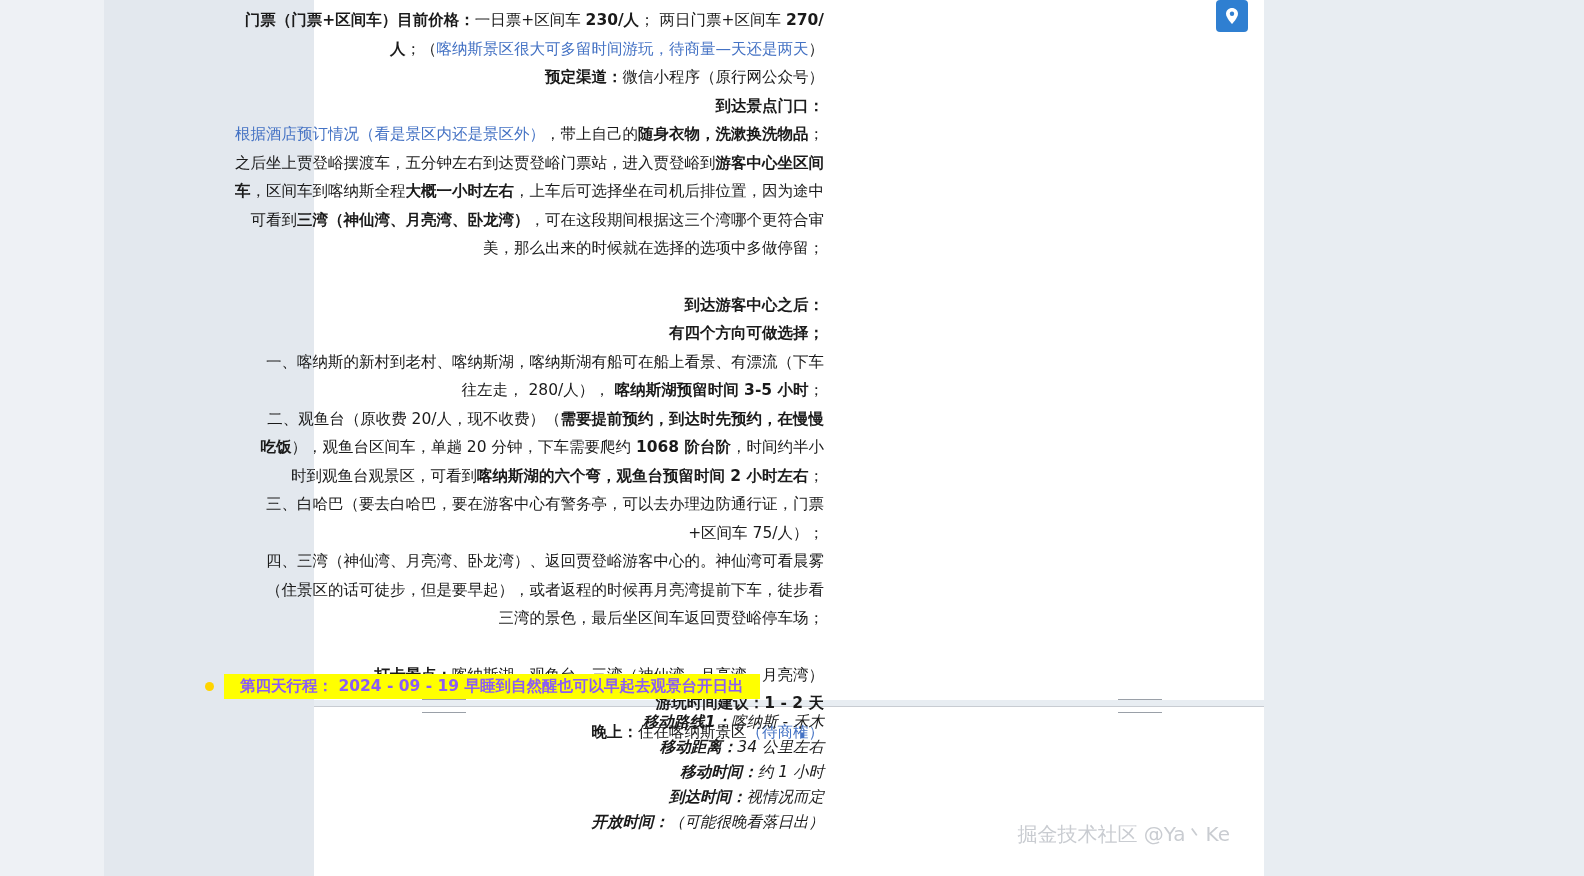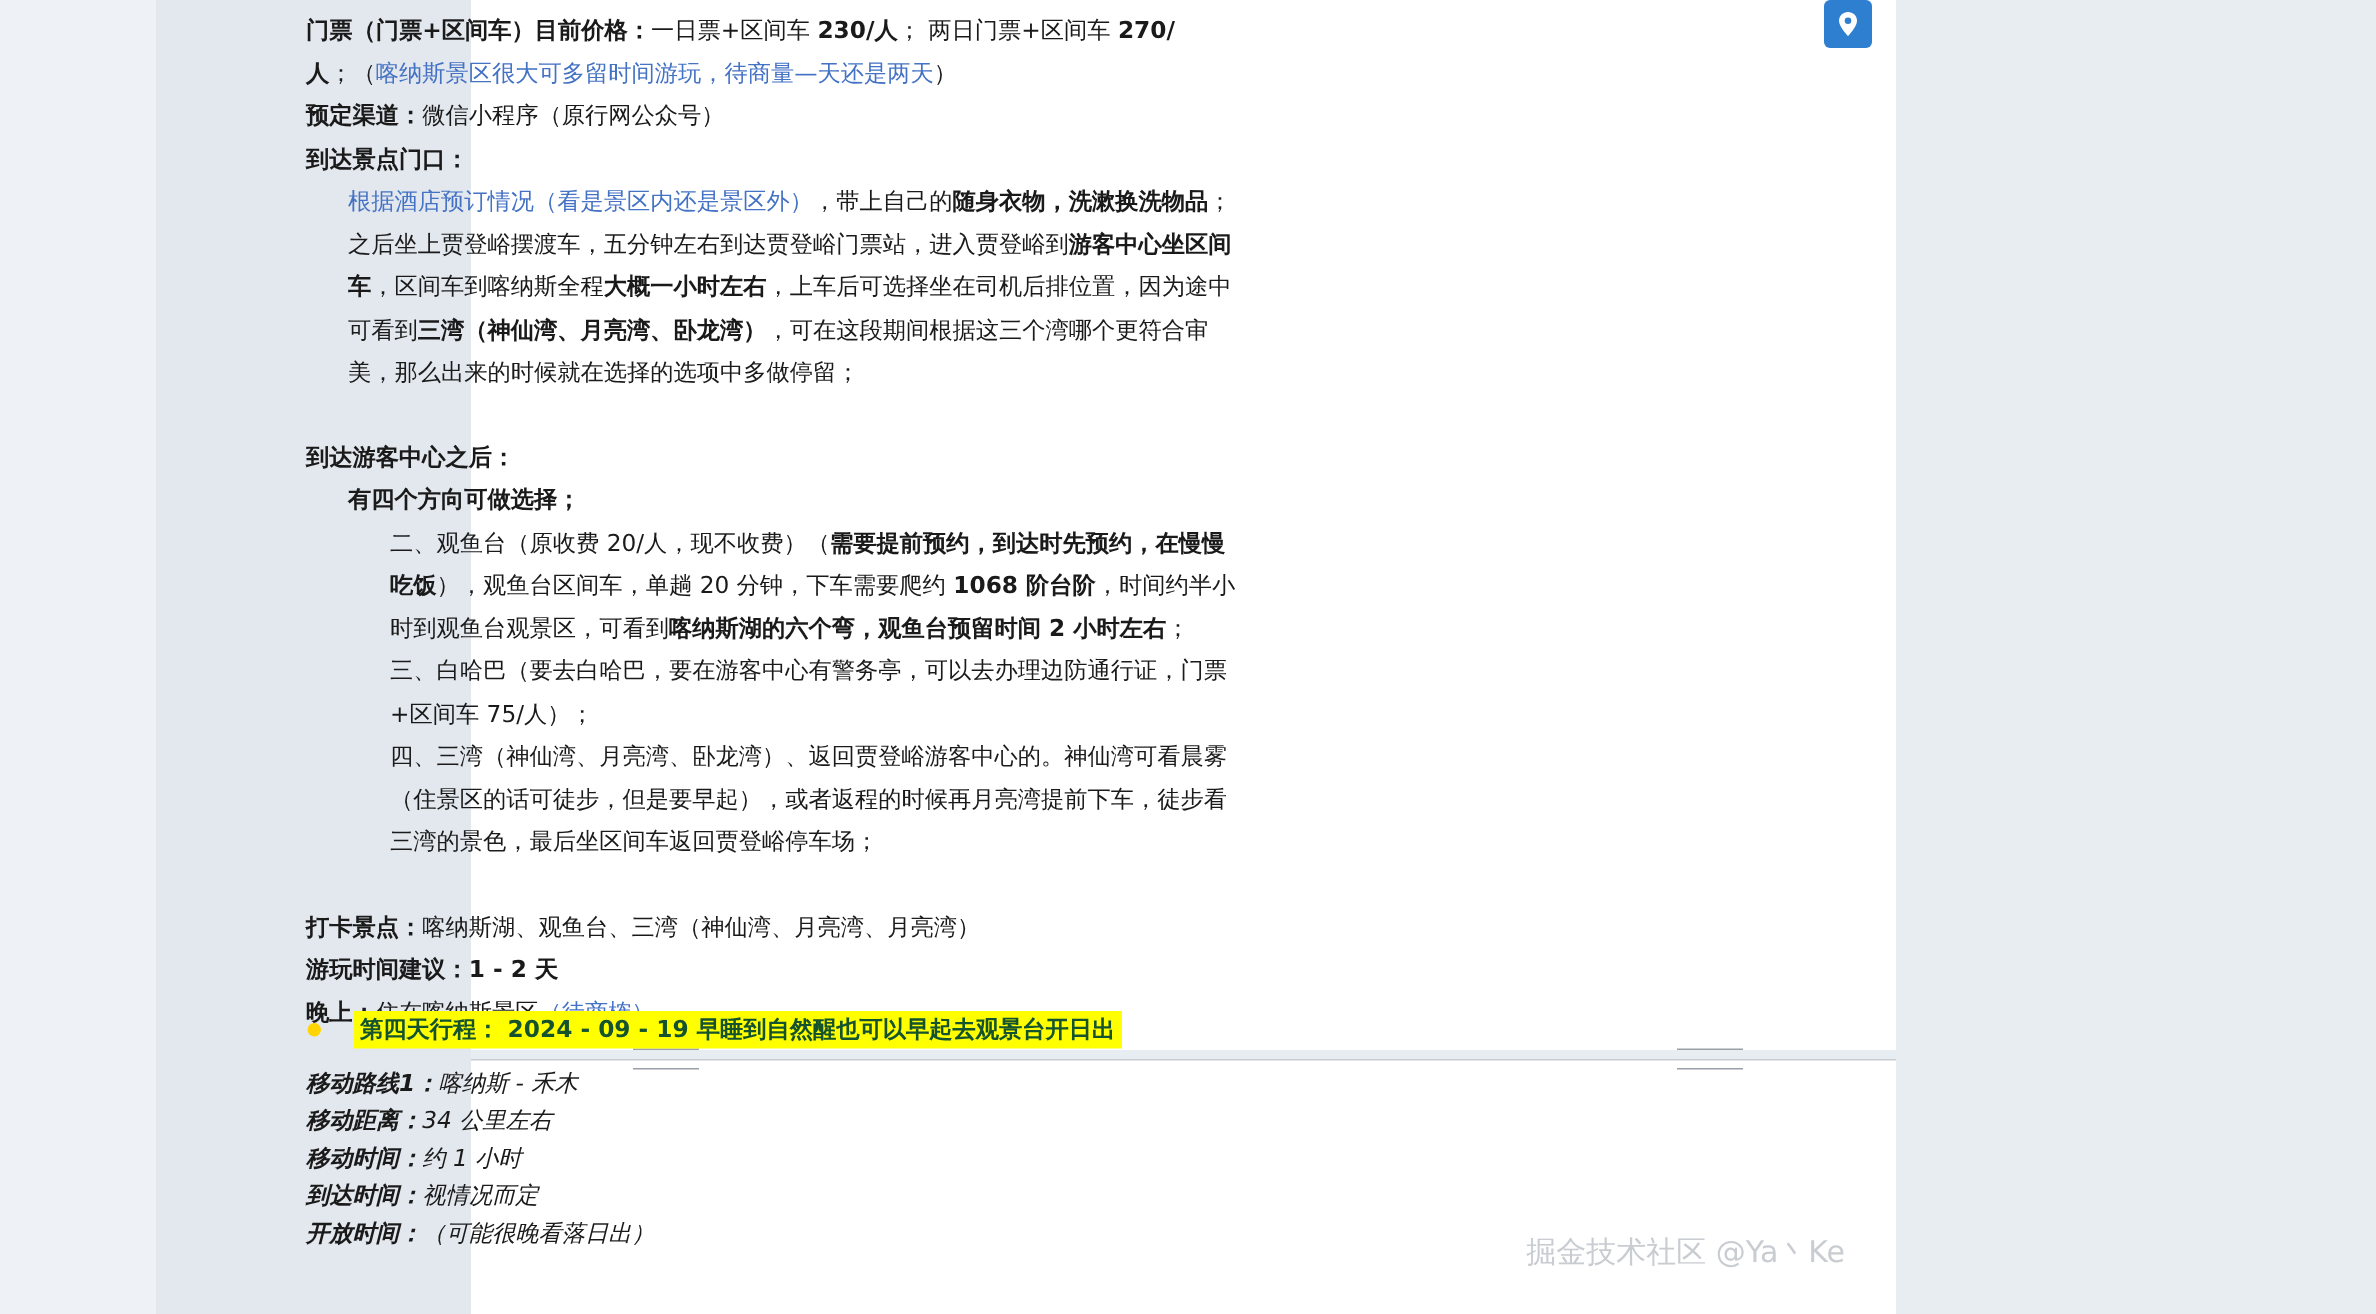--- a/index.html
+++ b/index.html
@@ -7,20 +7,21 @@
     padding: 0;
     background: #e8edf2;
     font-family: "Liberation Sans", sans-serif;
   }
   #page {
     position: relative;
     width: 1264px;
     height: 876px;
     overflow: hidden;
     background: #e8edf2;
+    text-align: right;
   }
   
   .gutter-left {
     position: absolute;
     left: 0; top: 0;
     width: 104px; height: 876px;
     background: #eef1f5;
   }
   .gutter-strip {
     position: absolute;
@@ -94,28 +95,27 @@
   }
   .bullet {
     width: 9px; height: 9px;
     border-radius: 50%;
     background: #ffd400;
     flex: 0 0 auto;
     margin-left: 1px;
   }
   .heading-text {
     background: #ffff00;
-    color: #14532d;
+    color: #8b5cf6;
     font-weight: bold;
     font-size: 15.5px;
     line-height: 25px;
     font-family: "DejaVu Sans", "Liberation Sans", sans-serif;
-    padding: 0 4px;
+    padding: 0 16px;
     white-space: nowrap;
-    margin-left: 12px;
   }
 
   
   .content2 {
     position: absolute;
     left: 204px;
     top: 710px;
     width: 620px;
     font-size: 15.5px;
     line-height: 25px;
@@ -179,20 +179,23 @@
     <p>
       <span class="b">到达景点门口：</span>
     </p>
     <p class="ind2">
       <span class="blue">根据酒店预订情况（看是景区内还是景区外）</span>，带上自己的<span class="b">随身衣物，洗漱换洗物品</span>；之后坐上贾登峪摆渡车，五分钟左右到达贾登峪门票站，进入贾登峪到<span class="b">游客中心坐区间车</span>，区间车到喀纳斯全程<span class="b">大概一小时左右</span>，上车后可选择坐在司机后排位置，因为途中可看到<span class="b">三湾（神仙湾、月亮湾、卧龙湾）</span>，可在这段期间根据这三个湾哪个更符合审美，那么出来的时候就在选择的选项中多做停留；
     </p>
     <div class="spacer"></div>
     <p><span class="b">到达游客中心之后：</span></p>
     <p class="ind2"><span class="b">有四个方向可做选择；</span></p>
     <p class="ind3">
+      一、喀纳斯的新村到老村、喀纳斯湖，喀纳斯湖有船可在船上看景、有漂流（下车往左走， 280/人）， <span class="b">喀纳斯湖预留时间 3-5 小时</span>；
+    </p>
+    <p class="ind3">
       二、观鱼台（原收费 20/人，现不收费）（<span class="b">需要提前预约，到达时先预约，在慢慢吃饭</span>），观鱼台区间车，单趟 20 分钟，下车需要爬约 <span class="b">1068 阶台阶</span>，时间约半小时到观鱼台观景区，可看到<span class="b">喀纳斯湖的六个弯，观鱼台预留时间 2 小时左右</span>；
     </p>
     <p class="ind3">
       三、白哈巴（要去白哈巴，要在游客中心有警务亭，可以去办理边防通行证，门票+区间车 75/人）；
     </p>
     <p class="ind3">
       四、三湾（神仙湾、月亮湾、卧龙湾）、返回贾登峪游客中心的。神仙湾可看晨雾（住景区的话可徒步，但是要早起），或者返程的时候再月亮湾提前下车，徒步看三湾的景色，最后坐区间车返回贾登峪停车场；
     </p>
     <div class="spacer"></div>
     <p>

